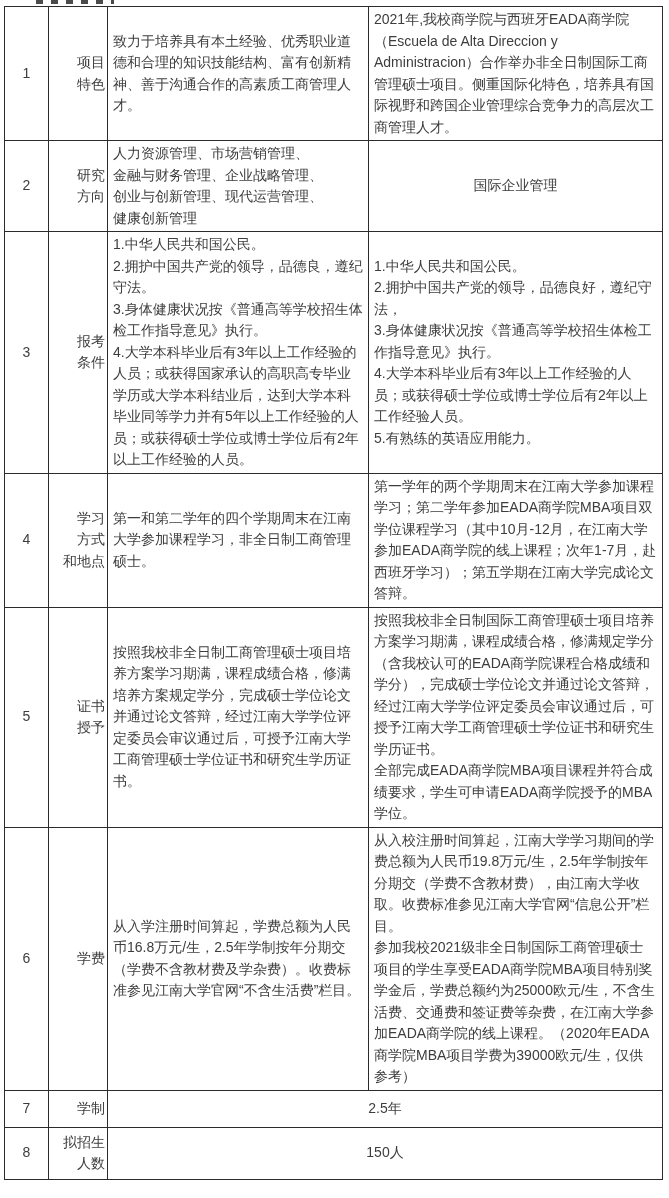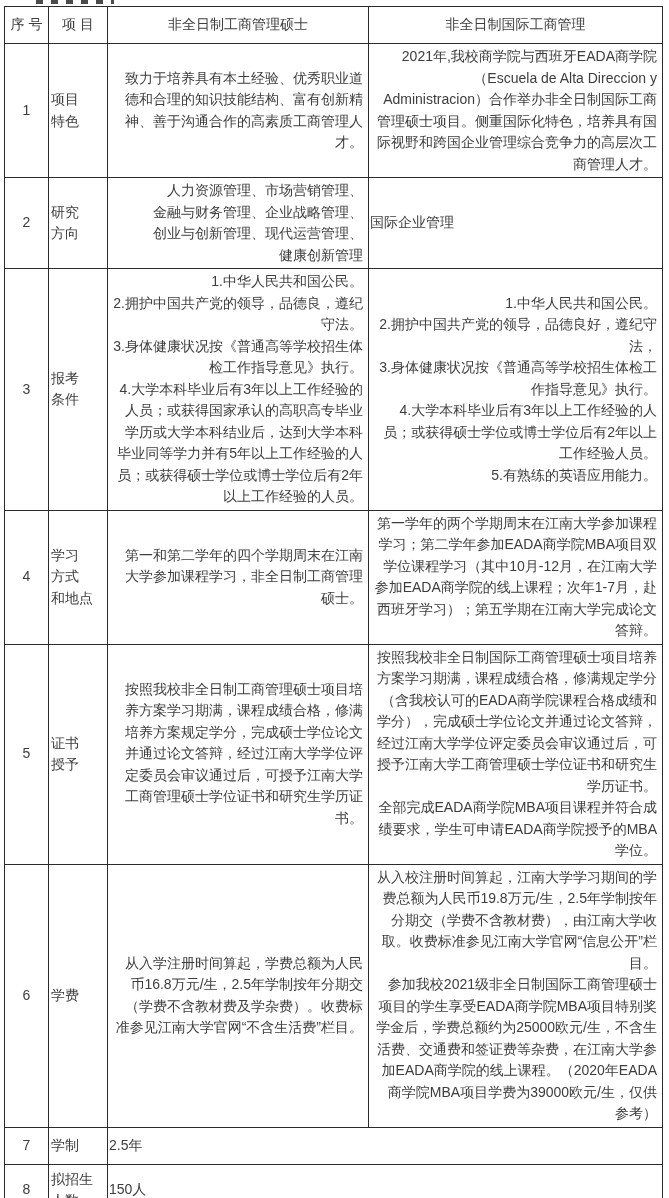--- a/index.html
+++ b/index.html
@@ -45,30 +45,31 @@
   }
   th.hdr {
     text-align: center;
     padding: 2px;
   }
   td.c-num {
     text-align: center;
     padding: 1px 2px;
   }
   td.c-item {
-    text-align: left;
+    text-align: right;
     padding: 1px 2px;
     white-space: pre-line;
   }
   td.c-body {
-    text-align: right;
+    text-align: left;
     padding: 2px 5px;
     white-space: pre-line;
   }
   td.c-center {
+    text-align: center;
     white-space: pre-line;
   }
   tr.hh { height: 37px; }
   tr.h1 { height: 133px; }
   tr.h2 { height: 89px; }
   tr.h3 { height: 236px; }
   tr.h4 { height: 126px; }
   tr.h5 { height: 219px; }
   tr.h6 { height: 257px; }
   tr.h7 { height: 37px; }
@@ -83,26 +84,20 @@
 
   <table class="cmp">
     <colgroup>
       <col style="width:44px">
       <col style="width:59px">
       <col style="width:261px">
       <col style="width:294px">
     </colgroup>
 
     <tbody>
-        <tr class="hh">
-      <th class="hdr">序 号</th>
-      <th class="hdr">项 目</th>
-      <th class="hdr">非全日制工商管理硕士</th>
-      <th class="hdr">非全日制国际工商管理</th>
-    </tr>
 
     <tr class="h1">
       <td class="c-num">1</td>
       <td class="c-item">项目
 特色</td>
       <td class="c-body">致力于培养具有本土经验、优秀职业道德和合理的知识技能结构、富有创新精神、善于沟通合作的高素质工商管理人才。</td>
       <td class="c-body">2021年,我校商学院与西班牙EADA商学院（Escuela de Alta Direccion y Administracion）合作举办非全日制国际工商管理硕士项目。侧重国际化特色，培养具有国际视野和跨国企业管理综合竞争力的高层次工商管理人才。</td>
     </tr>
 
     <tr class="h2">

